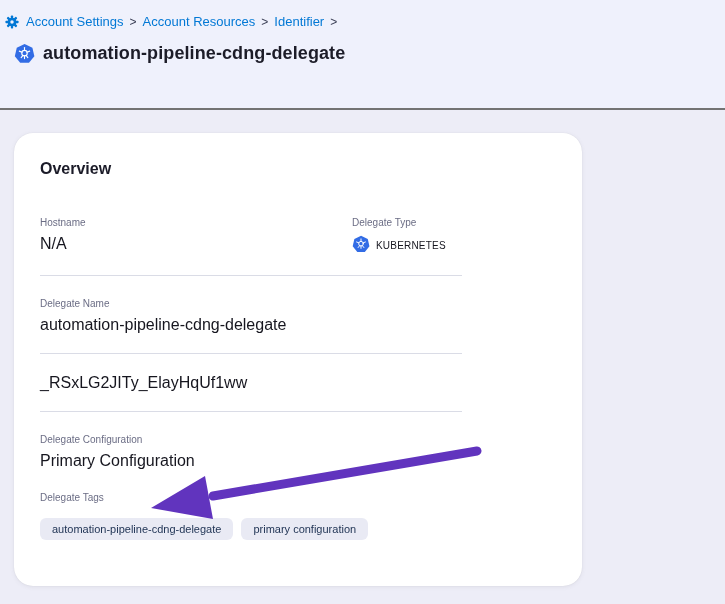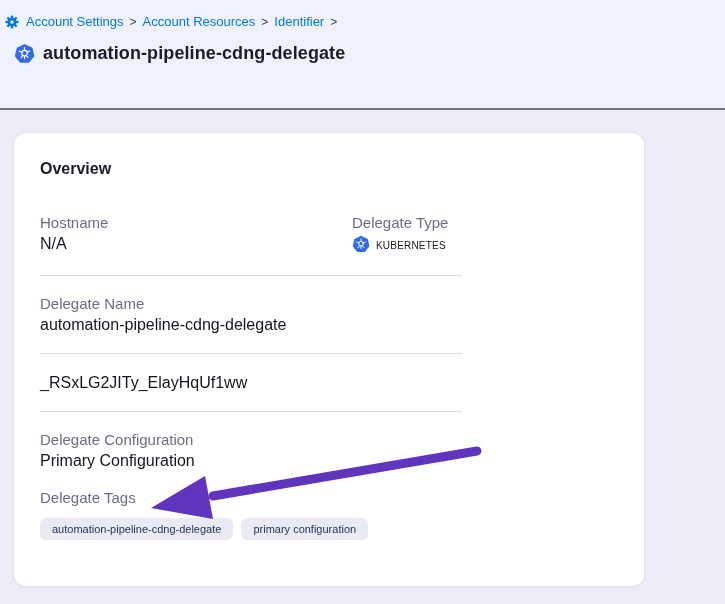--- a/index.html
+++ b/index.html
@@ -50,37 +50,37 @@
     font-weight: 700;
     color: #1C1C28;
     letter-spacing: 0.1px;
   }
 
   
   .card {
     position: absolute;
     left: 14px;
     top: 133px;
-    width: 630px;
+    width: 568px;
     height: 453px;
     background: #FFFFFF;
-    border-radius: 12px;
+    border-radius: 19px;
     box-shadow: 0 0 1px rgba(40,41,61,0.12), 0 1px 4px rgba(96,97,112,0.10);
     padding: 27px 26px 0 26px;
   }
   .card h2.overview-heading {
     font-size: 16px;
     font-weight: 700;
     color: #1B1B28;
     margin-bottom: 37px;
   }
   .fields { width: 422px; }
 
   .field-label {
-    font-size: 15px;
+    font-size: 10px;
     color: #6B6D85;
     line-height: 16px;
     margin-bottom: 4px;
   }
   .field-value {
     font-size: 16px;
     color: #16161F;
     line-height: 17px;
   }
 

